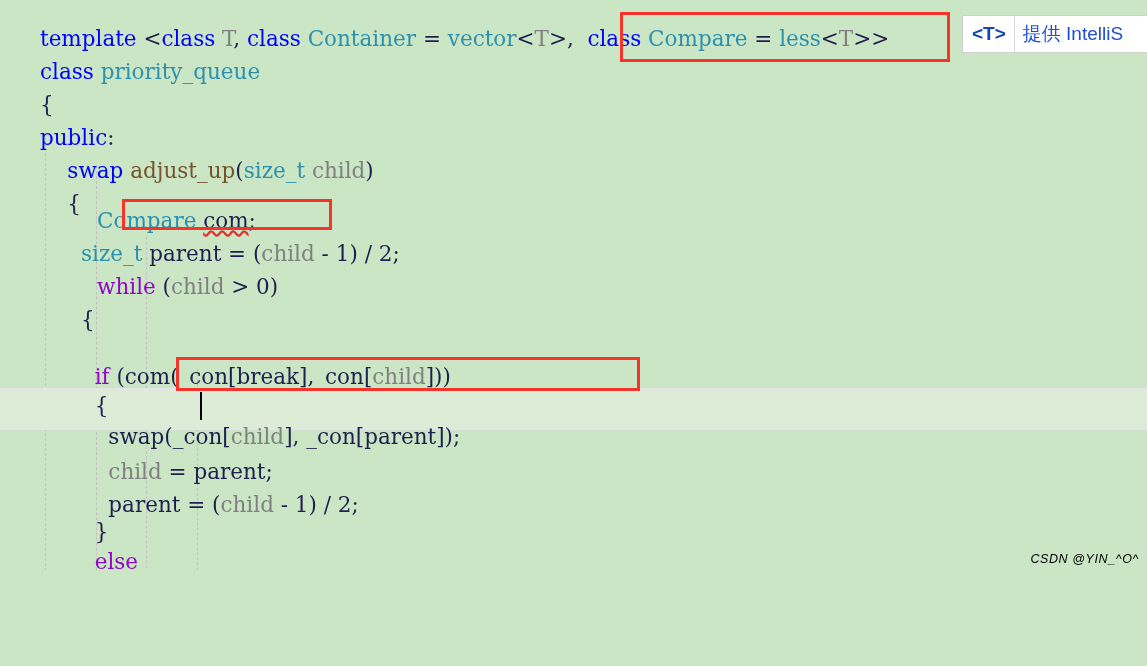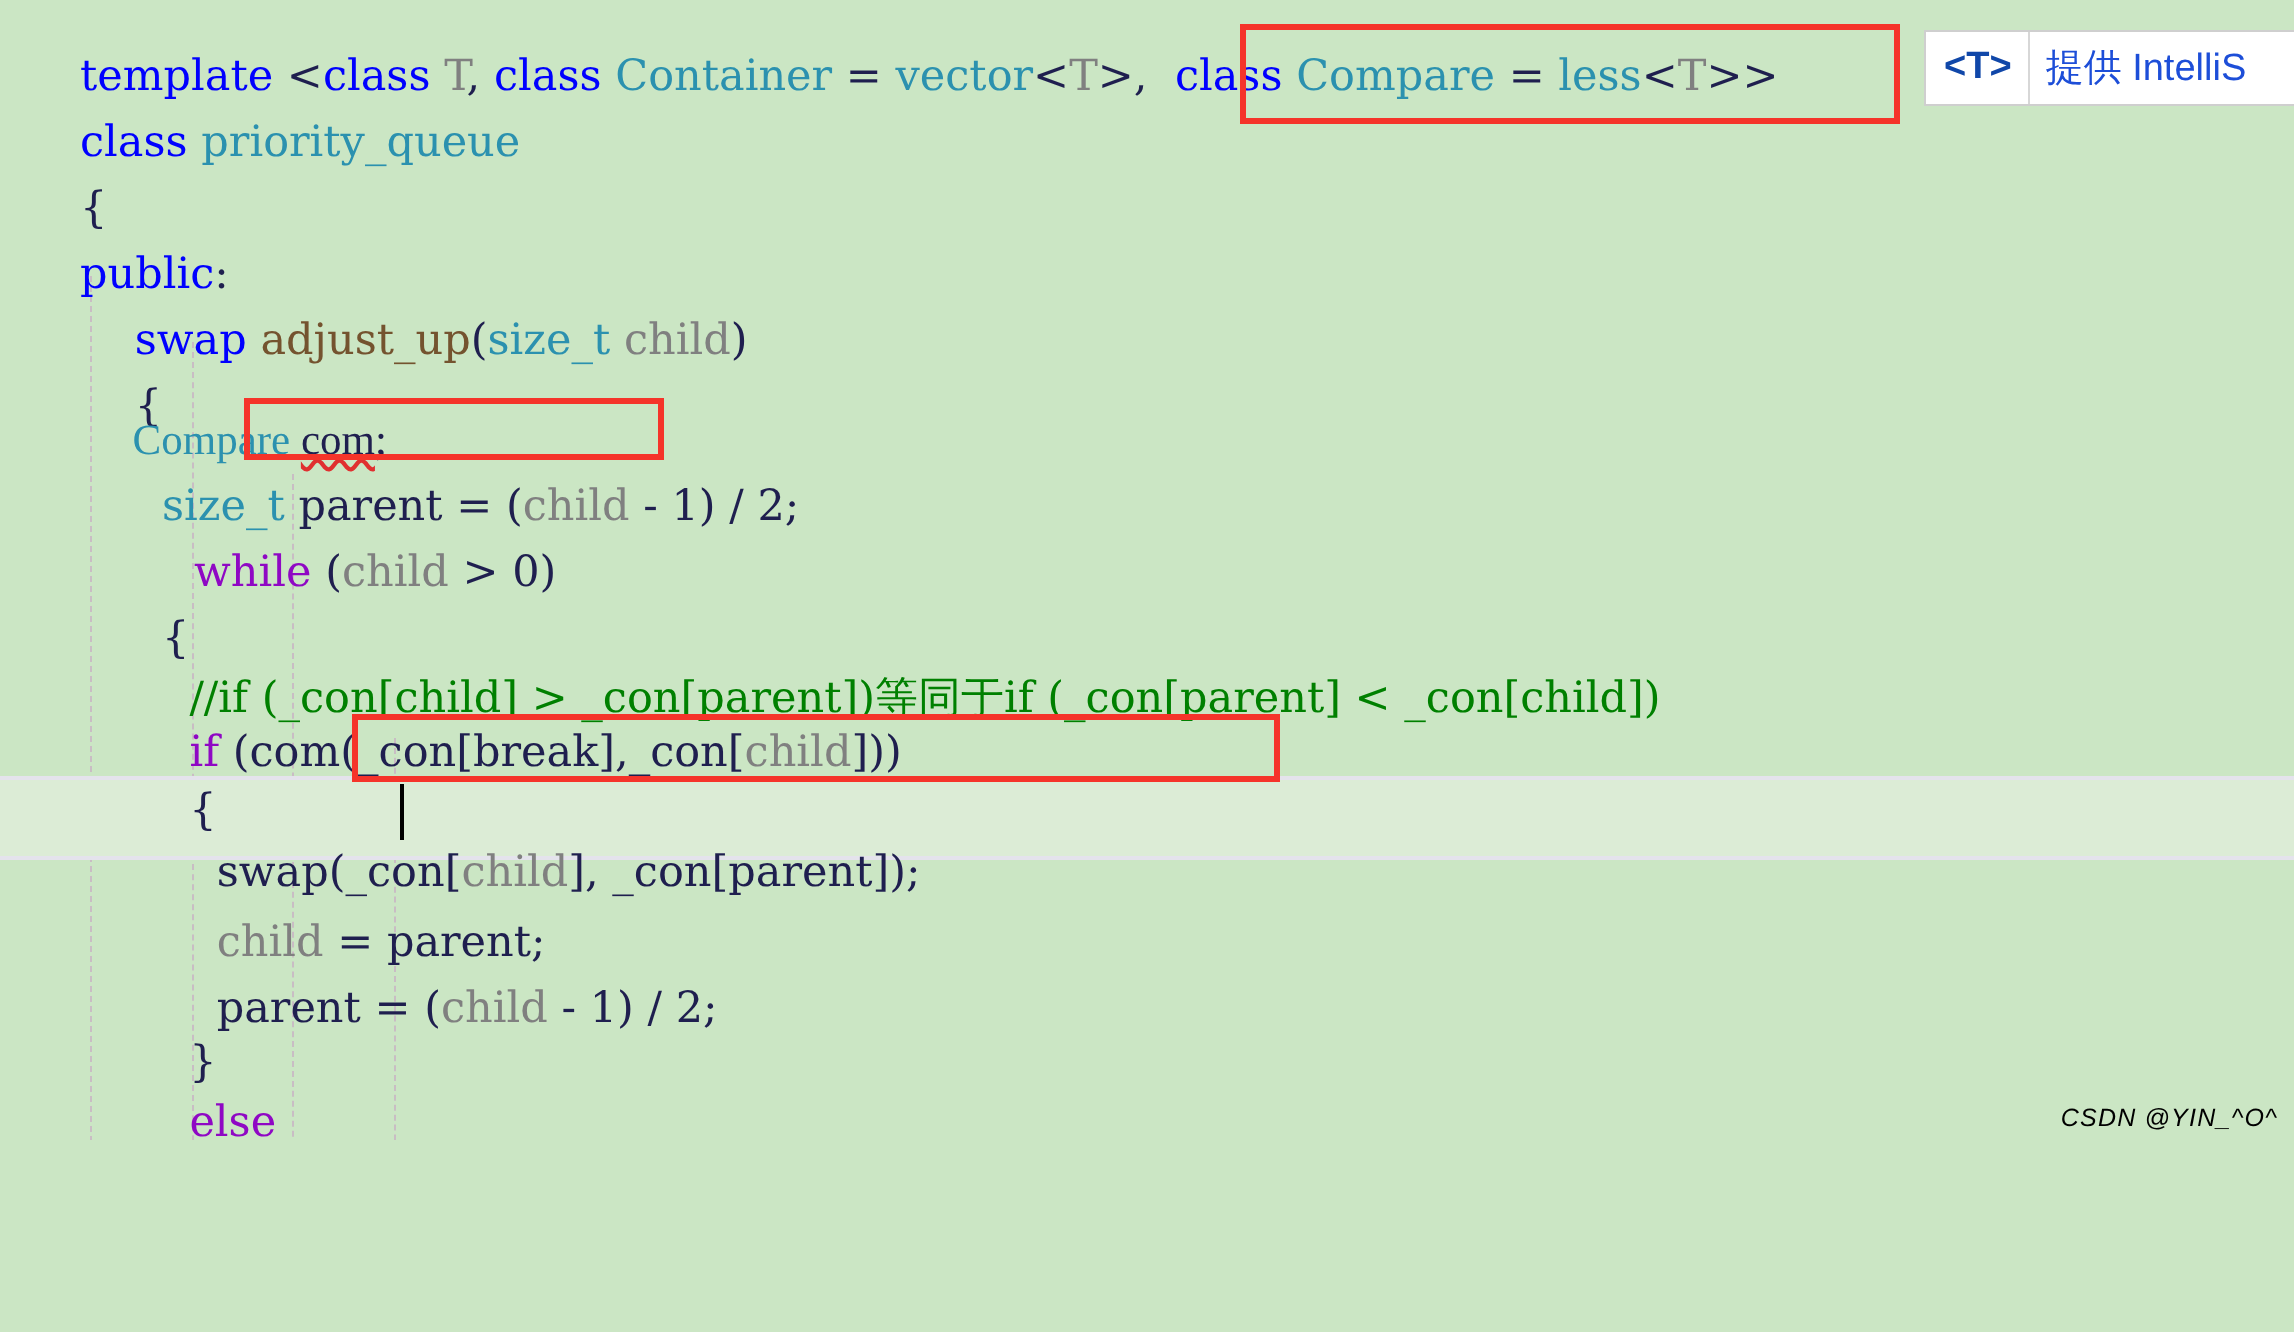--- a/index.html
+++ b/index.html
@@ -160,29 +160,29 @@
     <div class="code-line" style="top:55px; left:40px;"><span class="kw">class</span> <span class="typ">priority_queue</span></div>
 
     <div class="code-line" style="top:88px; left:40px;"><span class="plain">{</span></div>
 
     <div class="code-line" style="top:121px; left:40px;"><span class="kw">public</span><span class="plain">:</span></div>
 
     <div class="code-line" style="top:154px; left:40px;"><span class="plain">    </span><span class="kw">swap</span> <span class="plain" style="color:#74532f;">adjust_up</span><span class="plain">(</span><span class="typ">size_t</span> <span class="var">child</span><span class="plain">)</span></div>
 
     <div class="code-line" style="top:187px; left:40px;"><span class="plain">    {</span></div>
 
-    <div class="code-line" style="top:204px; left:34px;font-family:Liberation Serif, serif;"><span class="plain">      </span><span class="typ">Compare</span> <span class="plain squiggle">com</span><span class="plain">;</span></div>
+    <div class="code-line" style="top:204px; left:56px;"><span class="plain">      </span><span class="typ">Compare</span> <span class="plain squiggle">com</span><span class="plain">;</span></div>
 
     <div class="code-line" style="top:237px; left:40px;"><span class="plain">      </span><span class="typ">size_t</span> <span class="plain">parent = (</span><span class="var">child</span> <span class="plain">- </span><span class="num">1</span><span class="plain">) / </span><span class="num">2</span><span class="plain">;</span></div>
 
     <div class="code-line" style="top:270px; left:56px;"><span class="plain">      </span><span class="kwp">while</span> <span class="plain">(</span><span class="var">child</span> <span class="plain">&gt; </span><span class="num">0</span><span class="plain">)</span></div>
 
     <div class="code-line" style="top:303px; left:40px;"><span class="plain">      {</span></div>
 
-    <div class="code-line" style="top:333px; left:40px;"><span class="plain">        </span><span class="cmt">//if (_con[child] &gt; _con[parent])等同于if (_con[parent] &lt; _con[child])</span></div>
+    <div class="code-line" style="top:333px; left:40px;"><span class="plain">        </span></div>
 
     <div class="code-line" style="top:360px; left:40px;"><span class="plain">        </span><span class="kwp">if</span> <span class="plain">(com(_con[break],_con[</span><span class="var">child</span><span class="plain">]))</span></div>
 
     <div class="code-line" style="top:389px; left:40px;"><span class="plain">        {</span></div>
 
     <div class="code-line" style="top:420px; left:40px;"><span class="plain">          swap(_con[</span><span class="var">child</span><span class="plain">], _con[parent]);</span></div>
 
     <div class="code-line" style="top:455px; left:40px;"><span class="plain">          </span><span class="var">child</span> <span class="plain">= parent;</span></div>
 
     <div class="code-line" style="top:488px; left:40px;"><span class="plain">          parent = (</span><span class="var">child</span> <span class="plain">- </span><span class="num">1</span><span class="plain">) / </span><span class="num">2</span><span class="plain">;</span></div>

